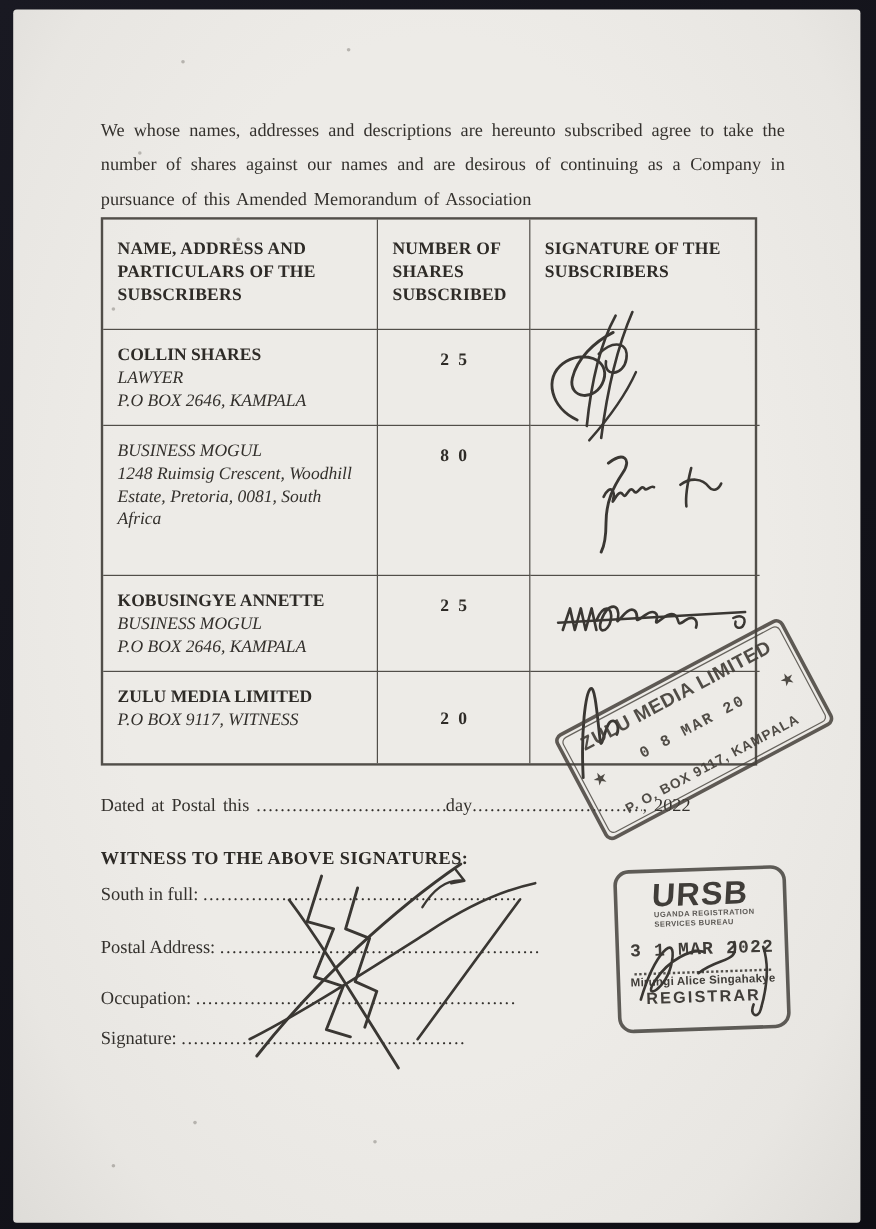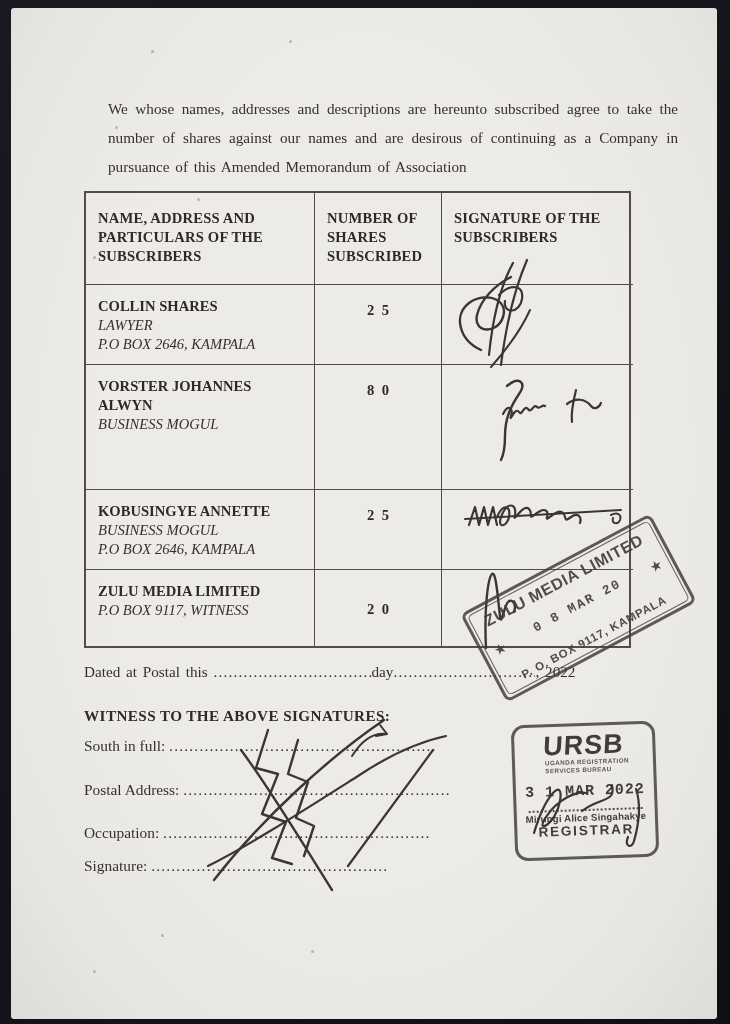--- a/index.html
+++ b/index.html
@@ -15,26 +15,26 @@
     position:absolute; top:8px; left:11px; right:13px; bottom:5px;
     background:radial-gradient(ellipse at 50% 45%, #edebe7 55%, #e8e6e2 82%, #dedcd8 100%);
     border-radius:3px;
     color:#33302c;
   }
   .speck { position:absolute; width:3px; height:3px; border-radius:50%; background:#8a8781; opacity:.55; }
 
   .intro {
     position:absolute; left:73px; top:86px; width:570px;
     font-size:15.2px; line-height:29px; text-align:justify;
-    color:#34312d; word-spacing:2px;margin-left:24px;
+    color:#34312d; word-spacing:2px;
   }
 
   
   .subs-table {
-    position:absolute; left:73px; top:183px; width:547px;
+    position:absolute; left:73px; top:173px; width:547px;
     border:2px solid #514e49;
     display:grid;
     grid-template-columns:229px 127px 191px;
     grid-template-rows:92px 80px 125px 80px 76px;
   }
   .cell {
     border-right:1.5px solid #514e49;
     border-bottom:1.5px solid #514e49;
     padding:12px 10px 6px 12px;
     font-size:14.6px; line-height:19px;
@@ -124,22 +124,21 @@
       <div class="cell hdr">NUMBER OF
 SHARES
 SUBSCRIBED</div>
       <div class="cell hdr last-col">SIGNATURE OF THE
 SUBSCRIBERS</div>
 
       <div class="cell"><span class="nm">COLLIN SHARES</span><span class="ln">LAWYER</span><span class="ln">P.O BOX 2646, KAMPALA</span></div>
       <div class="cell shares">2 5</div>
       <div class="cell last-col"></div>
 
-      <div class="cell"><span class="nm">VORSTER JOHANNES
-ALWYN</span><span class="ln">BUSINESS MOGUL</span></div>
+      <div class="cell"><span class="ln">BUSINESS MOGUL</span><span class="ln">1248 Ruimsig Crescent, Woodhill Estate, Pretoria, 0081, South Africa</span></div>
       <div class="cell shares">8 0</div>
       <div class="cell last-col"></div>
 
       <div class="cell"><span class="nm">KOBUSINGYE ANNETTE</span><span class="ln">BUSINESS MOGUL</span><span class="ln">P.O BOX 2646, KAMPALA</span></div>
       <div class="cell shares">2 5</div>
       <div class="cell last-col"></div>
 
       <div class="cell last-row"><span class="nm">ZULU MEDIA LIMITED</span><span class="ln">P.O BOX 9117, WITNESS</span></div>
       <div class="cell shares low last-row">2 0</div>
       <div class="cell last-col last-row"></div>

